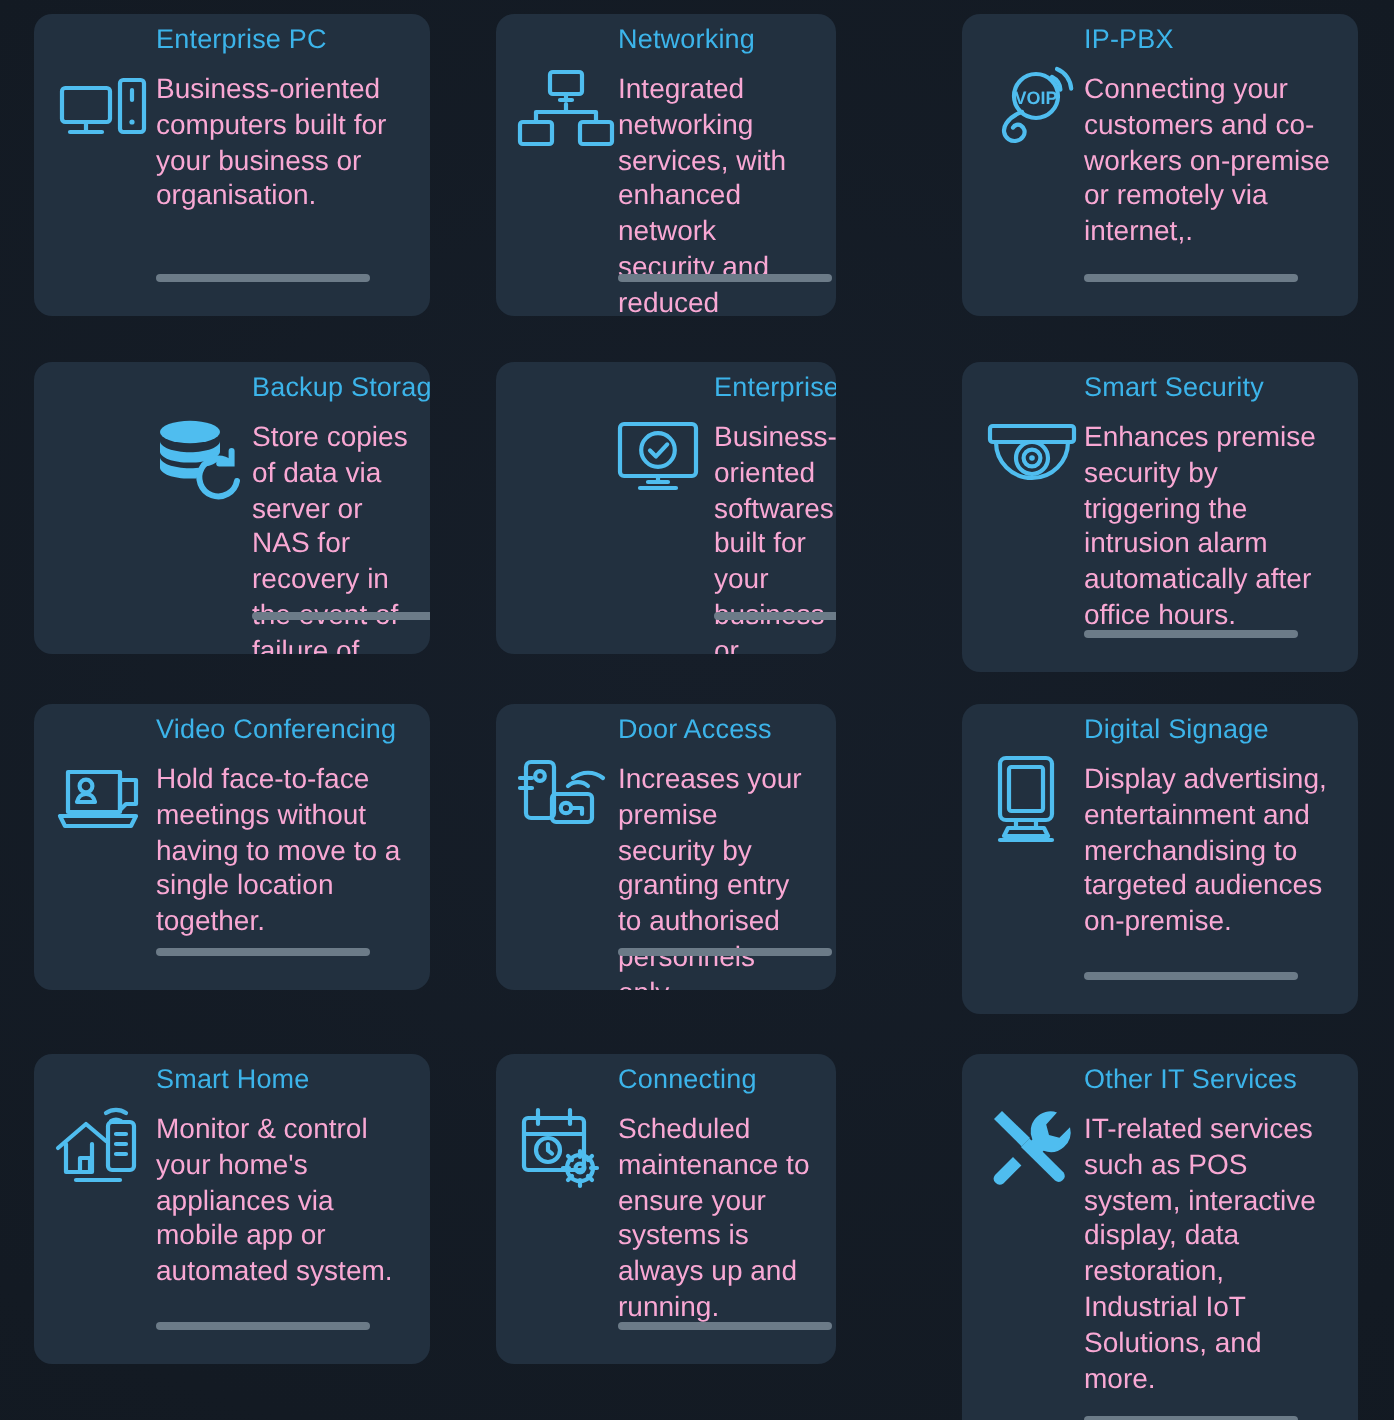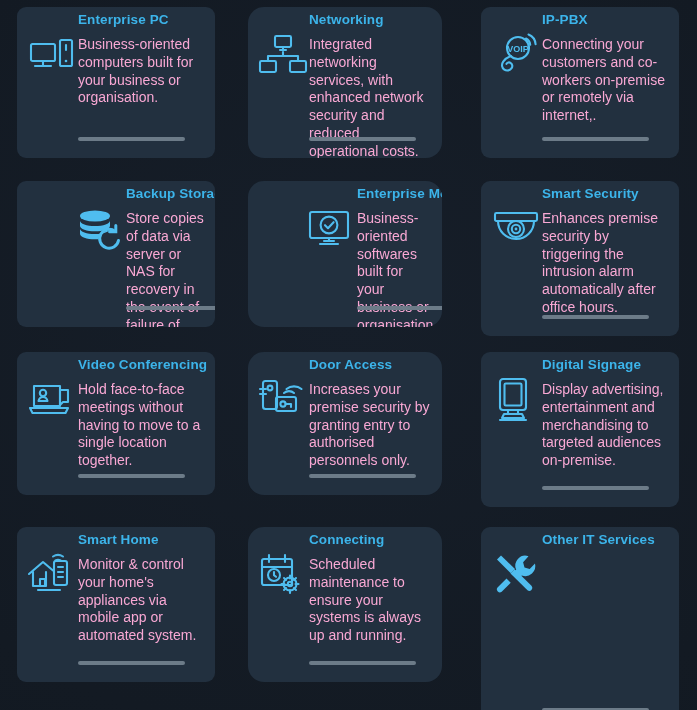--- a/index.html
+++ b/index.html
@@ -46,42 +46,42 @@
   }
   .card-body {
     position: absolute;
     left: 61px;
     top: 5px;
     right: 10px;
   }
   .card-title {
     color: #3cb4ea;
     font-size: 13.5px;
-    font-weight: bold;
+    font-weight: normal;
     letter-spacing: 0.1px;
     margin: 0 0 8px 0;
     line-height: 16px;
     white-space: nowrap;
   }
   .card-desc {
     color: #f9a8d4;
     font-size: 14px;
     line-height: 17.8px;
     margin: 0;
   }
   .card-bar {
     position: absolute;
     left: 61px;
     height: 4px;
     border-radius: 2px;
     background: #6c7b88;
   }
   
   .col1 { left: 17px;  width: 198px; }
-  .col2 { left: 248px; width: 194px; border-radius: 16px; }
+  .col2 { left: 248px; width: 170px; }
   .col3 { left: 481px; width: 198px; }
 
   .r1 { top: 7px; }
   .r2 { top: 181px; }
   .r3 { top: 352px; }
   .r4 { top: 527px; }
 
   .h-a { height: 151px; }
   .h-b { height: 143px; }
   .h-c { height: 146px; padding-left: 48px; }
@@ -323,18 +323,19 @@
           <g fill="#4fbdef">
             <path d="M7 10.5l4-4 14 13.5-4.2 4.2z"></path>
             <path d="M20.5 24.5l4.2-4.2 17 16.8a3 3 0 0 1-4.2 4.2z"></path>
             <path d="M38.5 7.2a10 10 0 0 0-12.3 13.6l-4 4 5.6 5.6 4-4A10 10 0 0 0 45 14.6l-5.3 5.3-5.2-1.4-1.4-5.2z"></path>
             <path d="M16.5 29.5l-9 9a3 3 0 0 0 4.2 4.2l9-9z"></path>
           </g>
         </svg>
       </div>
       <div class="card-body">
         <p class="card-title">Other IT Services</p>
+        <p class="card-desc">IT-related services such as POS system, interactive display, data restoration, Industrial IoT Solutions, and more.</p>
       </div>
       <div class="card-bar" style="width:107px; bottom:17px;"></div>
     </div>
   </div>
 
 </div>
 
 </body></html>

